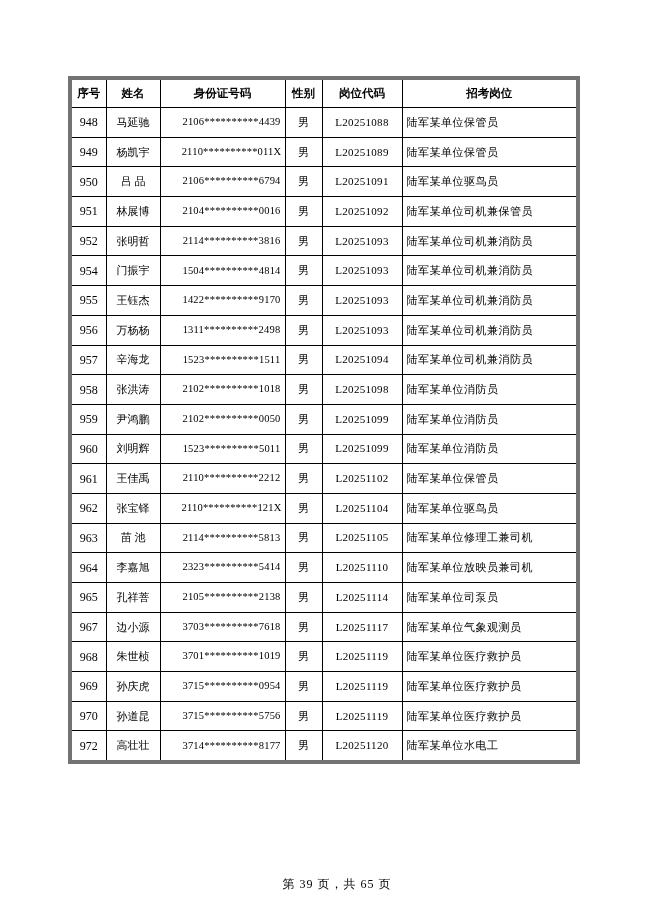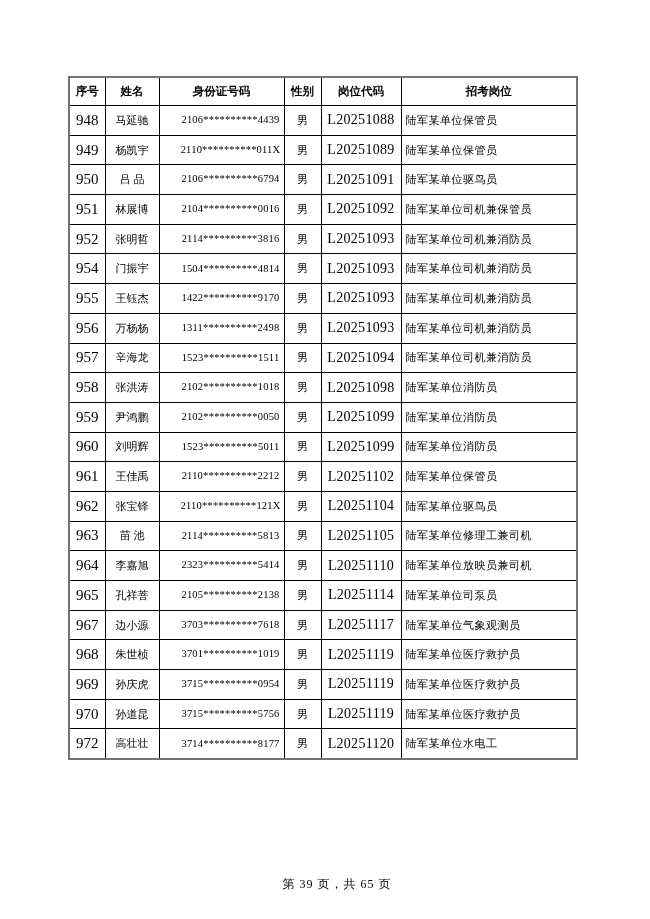--- a/index.html
+++ b/index.html
@@ -16,44 +16,44 @@
     background: #ffffff;
     overflow: hidden;
   }
   table.roster {
     position: absolute;
     left: 68px;
     top: 76px;
     width: 508px;
     border-collapse: collapse;
     table-layout: fixed;
-    border: 2px solid #737373;
+    border: 4px solid #737373;
   }
   table.roster th,
   table.roster td {
     border: 1px solid #000000;
     text-align: center;
     vertical-align: middle;
     padding: 0;
     overflow: hidden;
     white-space: nowrap;
     font-size: 11px;
     line-height: 1;
   }
   table.roster th {
     height: 27px;
     font-weight: bold;
     font-size: 11.5px;
   }
   table.roster td {
     height: 28.7px;
   }
-  table.roster td.c0 { font-size: 15px; text-align: center; }
+  table.roster td.c0 { font-size: 12px; text-align: center; }
   table.roster td.c2 { font-size: 10.5px; letter-spacing: 0.2px; padding-left: 18px; }
-  table.roster td.c4 { font-size: 14px; letter-spacing: 0.3px; }
+  table.roster td.c4 { font-size: 11px; letter-spacing: 0.3px; }
   table.roster td.c5 {
     text-align: left;
     padding-left: 4px;
     letter-spacing: 0.5px;
   }
   .footer {
     position: absolute;
     top: 876px;
     left: 0;
     width: 650px;

